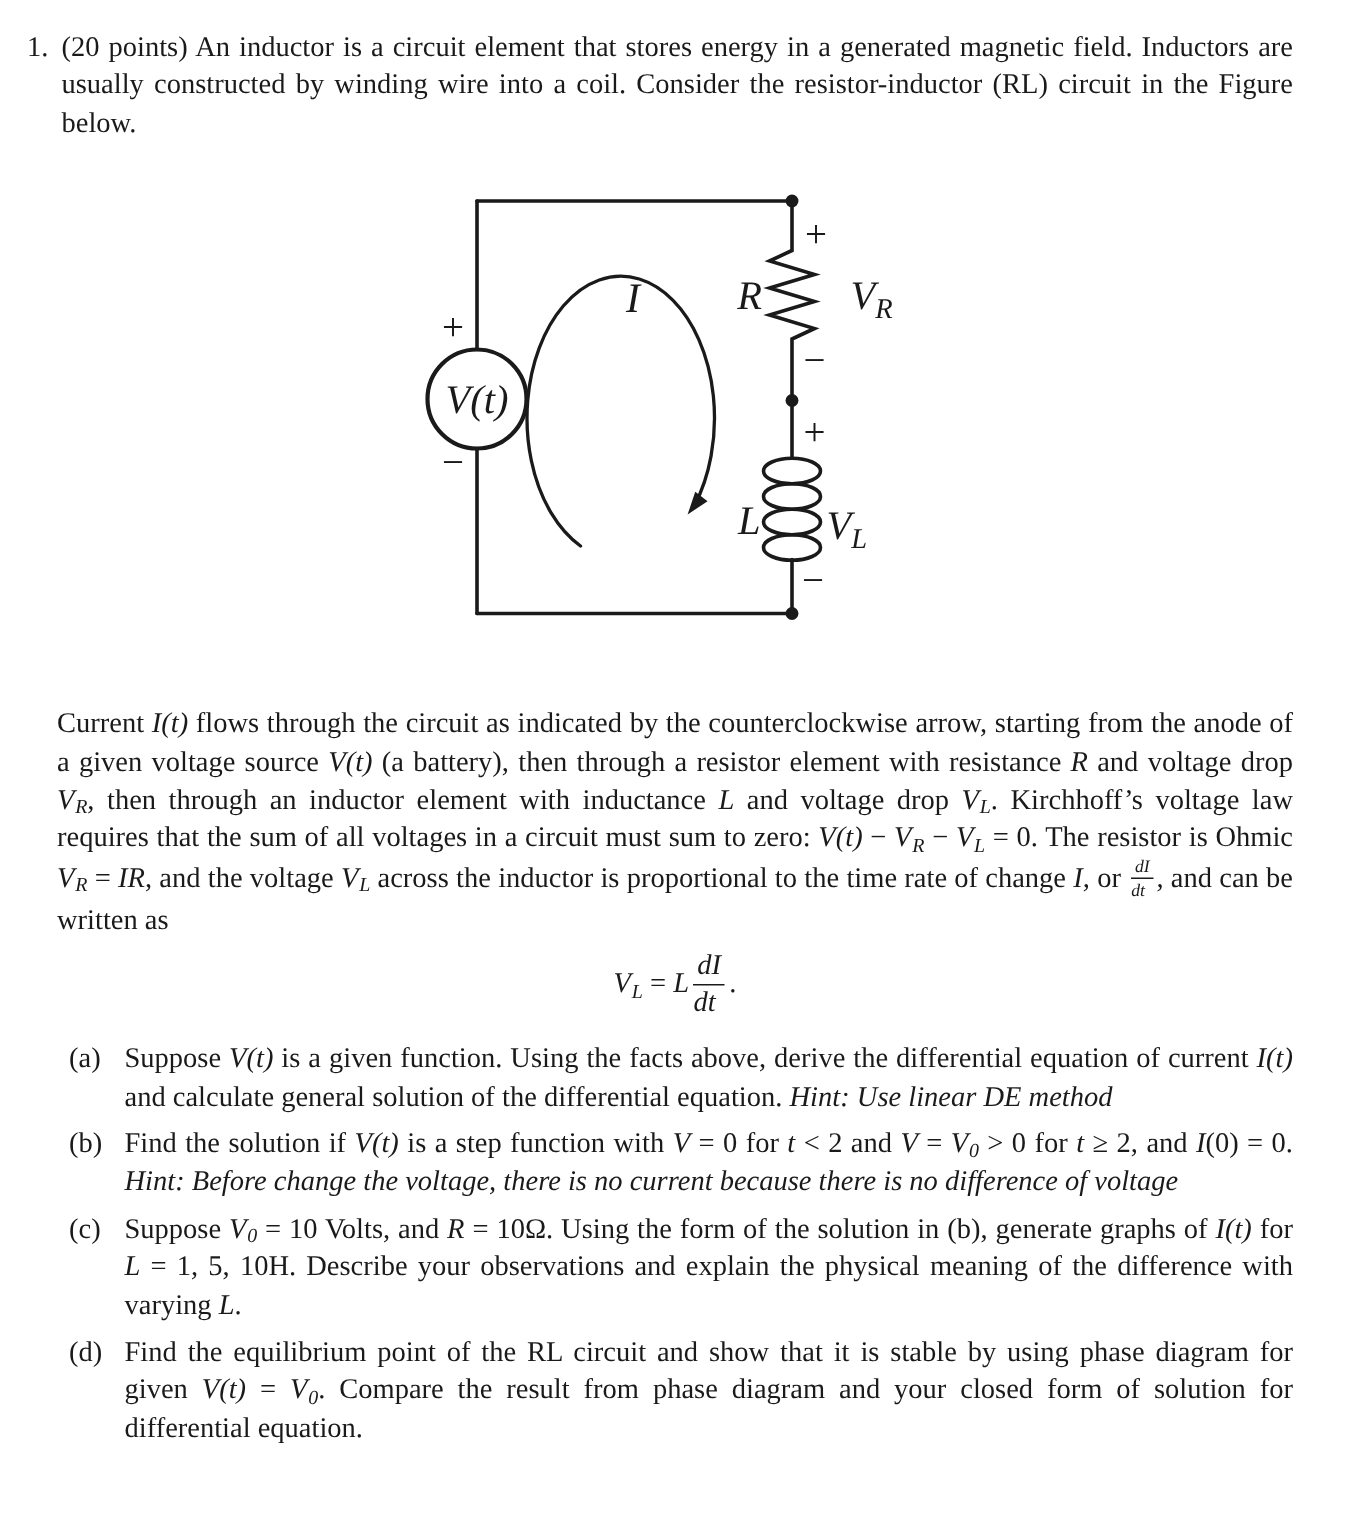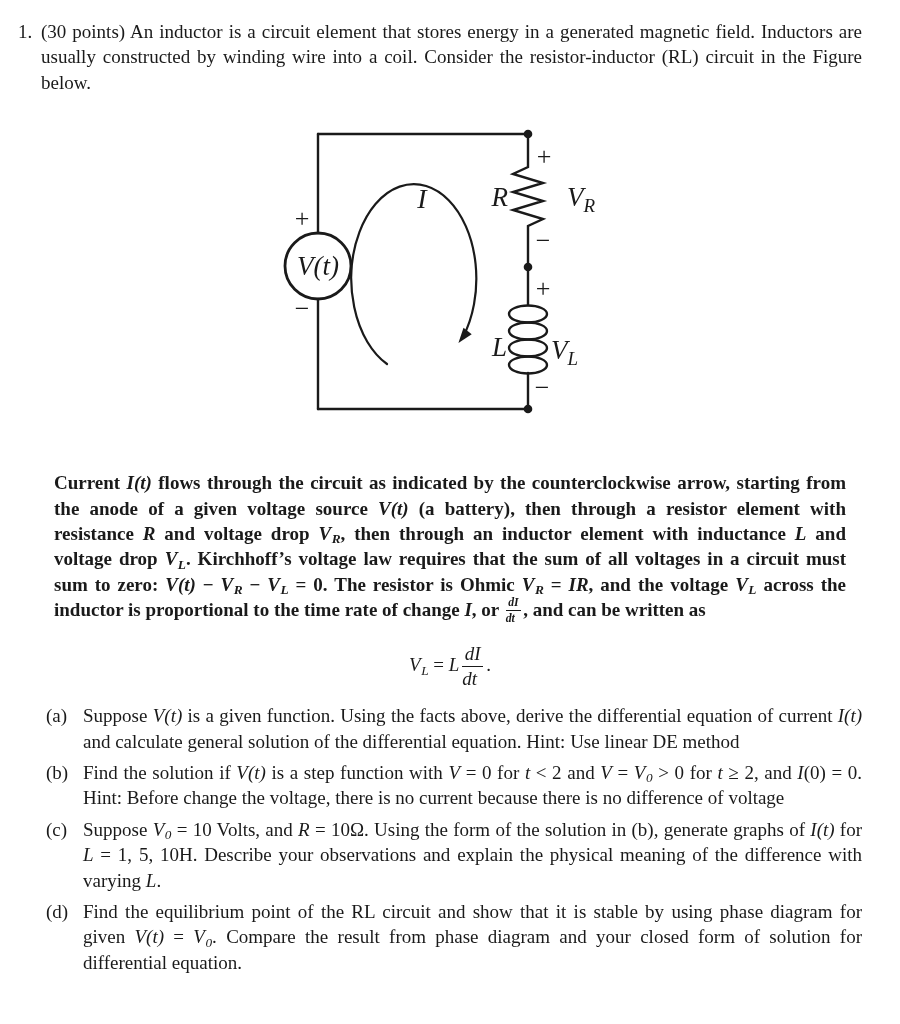--- a/index.html
+++ b/index.html
@@ -29,23 +29,22 @@
   }
   .problem-body {
     flex: 1 1 auto;
     text-align: justify;
   }
   .figure {
     display: block;
     margin: 29px 0 46px 232px;
   }
   .para {
-    margin: 16px;
+    margin: 0;
     text-align: justify;
-    font-weight: bold;
   }
   .equation {
     text-align: center;
     margin: 6px 0 12px 0;
   }
   .parts {
     margin: 0;
   }
   .part {
     display: flex;
@@ -53,21 +52,21 @@
   }
   .part-label {
     flex: 0 0 auto;
     width: 37px;
   }
   .part-body {
     flex: 1 1 auto;
     text-align: justify;
   }
   .mvar { font-style: italic; }
-  .it   { }
+  .it   { font-style: italic; }
   sub {
     font-size: 70%;
     font-style: italic;
     line-height: 0;
     vertical-align: -0.25em;
     margin-left: 0.5px;
   }
   .frac {
     display: inline-block;
     text-align: left;
@@ -99,21 +98,21 @@
     fill: #1a1a1a;
   }
 </style>
 </head>
 <body>
 
 <div class="doc">
 
   <div class="problem">
     <div class="problem-num">1.</div>
-    <div class="problem-body">(30 points) An inductor is a circuit element that stores energy in a generated magnetic field. Inductors are usually constructed by winding wire into a coil. Consider the resistor-inductor (RL) circuit in the Figure below.</div>
+    <div class="problem-body">(20 points) An inductor is a circuit element that stores energy in a generated magnetic field. Inductors are usually constructed by winding wire into a coil. Consider the resistor-inductor (RL) circuit in the Figure below.</div>
   </div>
 
   <svg class="figure" width="370" height="300" viewBox="-20 0 370 300" aria-hidden="false">
     <g stroke="#1a1a1a" stroke-width="2.4" fill="none" stroke-linecap="round">
       <path d="M28,10 H238"></path>
       <path d="M28,10 V109"></path>
       <circle cx="28" cy="142" r="33" stroke-width="2.8"></circle>
       <path d="M28,175 V285"></path>
       <path d="M28,285 H238"></path>
       <path stroke-linejoin="miter" d="M238,10 V43 L223,50 L253,59 L223,68 L253,77 L223,86 L253,95 L238,102 V181"></path>

